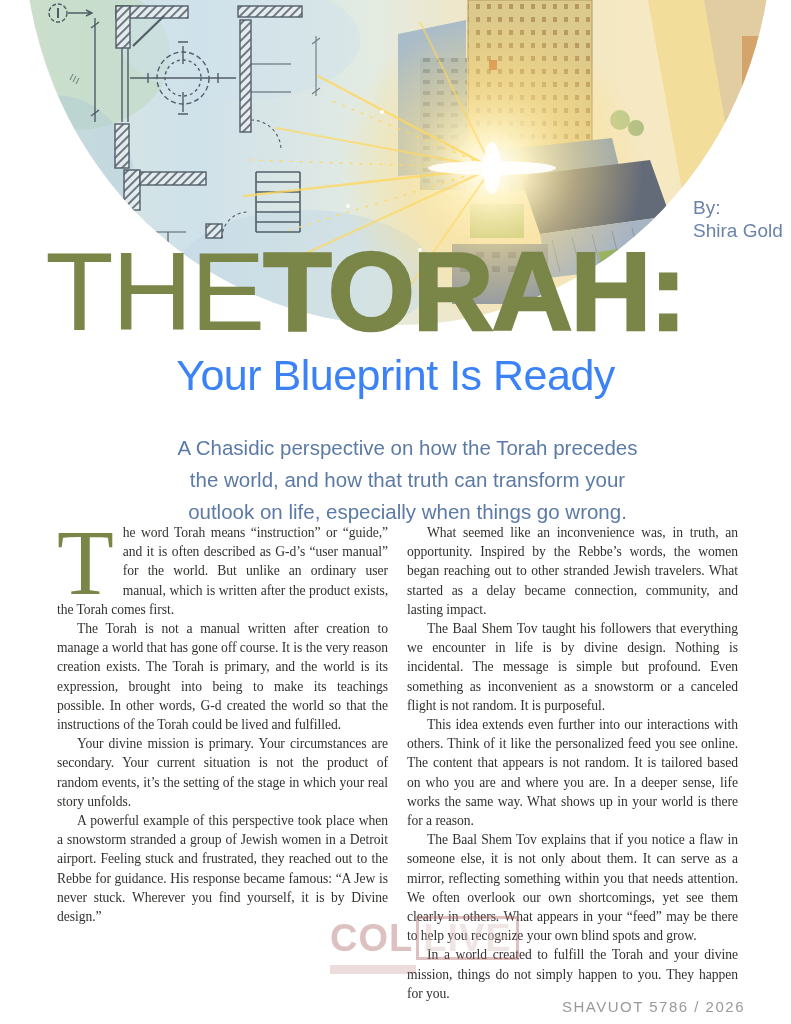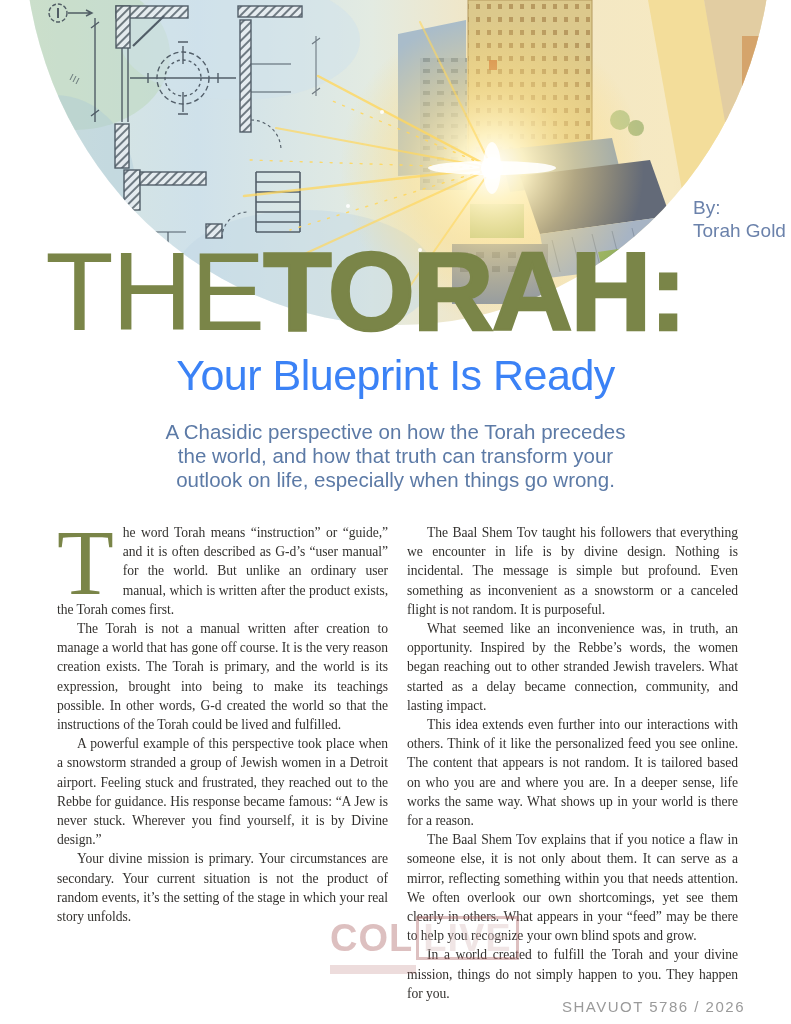--- a/index.html
+++ b/index.html
@@ -24,23 +24,23 @@
     white-space:nowrap;
   }
   .t-light { font-weight:400; }
   .t-bold  { font-weight:700; -webkit-text-stroke:2.5px #7a8548; }
   .subtitle {
     position:absolute; top:351px; left:0; width:791px; margin:0; z-index:3;
     text-align:center; font-family:"Liberation Sans", sans-serif;
     color:#3b82f6; font-weight:400; font-size:43px; letter-spacing:-0.5px;
   }
   .intro {
-    position:absolute; top:420px; left:155px; width:481px; margin:0; z-index:3;
+    position:absolute; top:420px; left:155px; width:481px; margin:12px; z-index:3;
     text-align:center; font-family:"Liberation Sans", sans-serif;
-    color:#5c7aa6; font-size:20.5px; line-height:24px; font-weight:400;
+    color:#5c7aa6; font-size:20.5px; line-height:32px; font-weight:400;
   }
   
   .article {
     position:absolute; top:523px; left:57px; width:681px; z-index:2;
     display:flex; gap:19px;
     font-size:13.6px; line-height:19.2px; letter-spacing:-0.05px;
     color:#33312e; text-align:justify;
   }
   .col { width:331px; }
   .para { margin:0; text-indent:20px; }
@@ -222,37 +222,37 @@
         <circle cx="492" cy="168" r="11" fill="#ffffff"></circle>
         <circle cx="382" cy="112" r="2" fill="#fff" opacity="0.9"></circle>
         <circle cx="348" cy="206" r="2" fill="#fff" opacity="0.9"></circle>
         <circle cx="420" cy="250" r="2" fill="#fff" opacity="0.9"></circle>
       </g>
     </g>
   </svg>
 
   <div class="byline">
     <div>By:</div>
-    <div>Torah Gold</div>
+    <div>Shira Gold</div>
   </div>
 
   <h1 class="title"><span class="t-light">THE</span><span class="t-bold">TORAH:</span></h1>
   <h2 class="subtitle">Your Blueprint Is Ready</h2>
   <p class="intro">A Chasidic perspective on how the Torah precedes the world, and how that truth can transform your outlook on life, especially when things go wrong.</p>
 
   <div class="article">
     <div class="col">
       <p class="p-first"><span class="dropcap">T</span><span>he word Torah means “instruction” or “guide,” and it is often described as G-d’s “user manual” for the world. But unlike an ordinary user manual, which is written after the product exists, the Torah comes first.</span></p>
       <p class="para">The Torah is not a manual written after creation to manage a world that has gone off course. It is the very reason creation exists. The Torah is primary, and the world is its expression, brought into being to make its teachings possible. In other words, G-d created the world so that the instructions of the Torah could be lived and fulfilled.</p>
+      <p class="para">Your divine mission is primary. Your circumstances are secondary. Your current situation is not the product of random events, it’s the setting of the stage in which your real story unfolds.</p>
       <p class="para">A powerful example of this perspective took place when a snowstorm stranded a group of Jewish women in a Detroit airport. Feeling stuck and frustrated, they reached out to the Rebbe for guidance. His response became famous: “A Jew is never stuck. Wherever you find yourself, it is by Divine design.”</p>
-      <p class="para">Your divine mission is primary. Your circumstances are secondary. Your current situation is not the product of random events, it’s the setting of the stage in which your real story unfolds.</p>
     </div>
     <div class="col">
+      <p class="para">What seemed like an inconvenience was, in truth, an opportunity. Inspired by the Rebbe’s words, the women began reaching out to other stranded Jewish travelers. What started as a delay became connection, community, and lasting impact.</p>
       <p class="para">The Baal Shem Tov taught his followers that everything we encounter in life is by divine design. Nothing is incidental. The message is simple but profound. Even something as inconvenient as a snowstorm or a canceled flight is not random. It is purposeful.</p>
-      <p class="para">What seemed like an inconvenience was, in truth, an opportunity. Inspired by the Rebbe’s words, the women began reaching out to other stranded Jewish travelers. What started as a delay became connection, community, and lasting impact.</p>
       <p class="para">This idea extends even further into our interactions with others. Think of it like the personalized feed you see online. The content that appears is not random. It is tailored based on who you are and where you are. In a deeper sense, life works the same way. What shows up in your world is there for a reason.</p>
       <p class="para">The Baal Shem Tov explains that if you notice a flaw in someone else, it is not only about them. It can serve as a mirror, reflecting something within you that needs attention. We often overlook our own shortcomings, yet see them clearly in others. What appears in your “feed” may be there to help you recognize your own blind spots and grow.</p>
       <p class="para">In a world created to fulfill the Torah and your divine mission, things do not simply happen to you. They happen for you.</p>
     </div>
   </div>
 
   <div class="watermark">
     <span class="wm-col">COL</span><span class="wm-live">LIVE</span>
     <div class="wm-bar"></div>
   </div>

